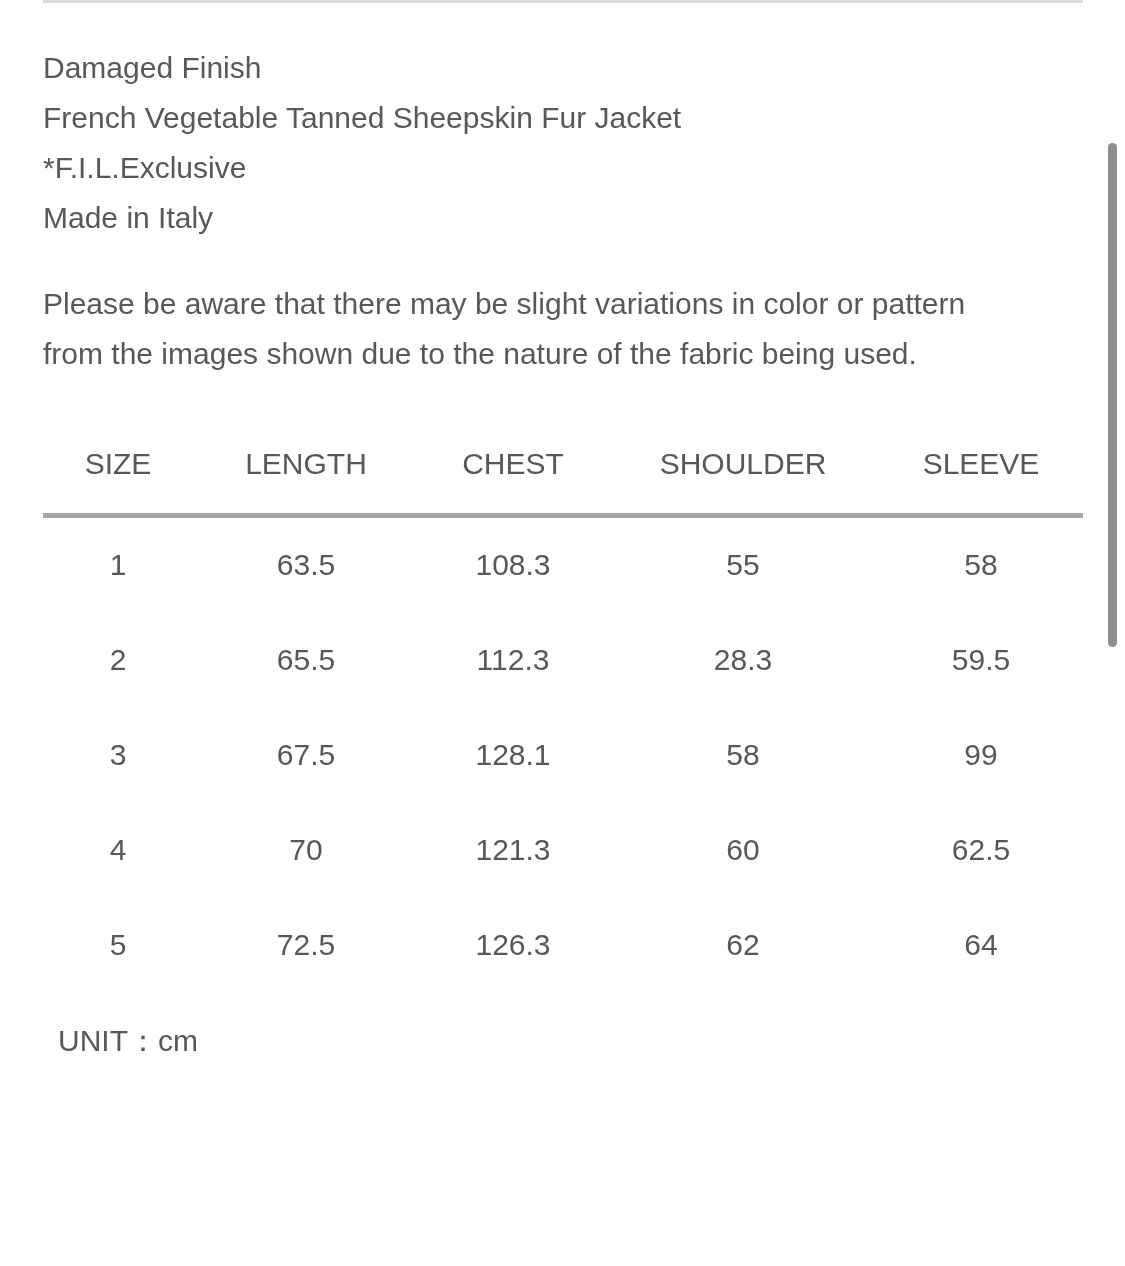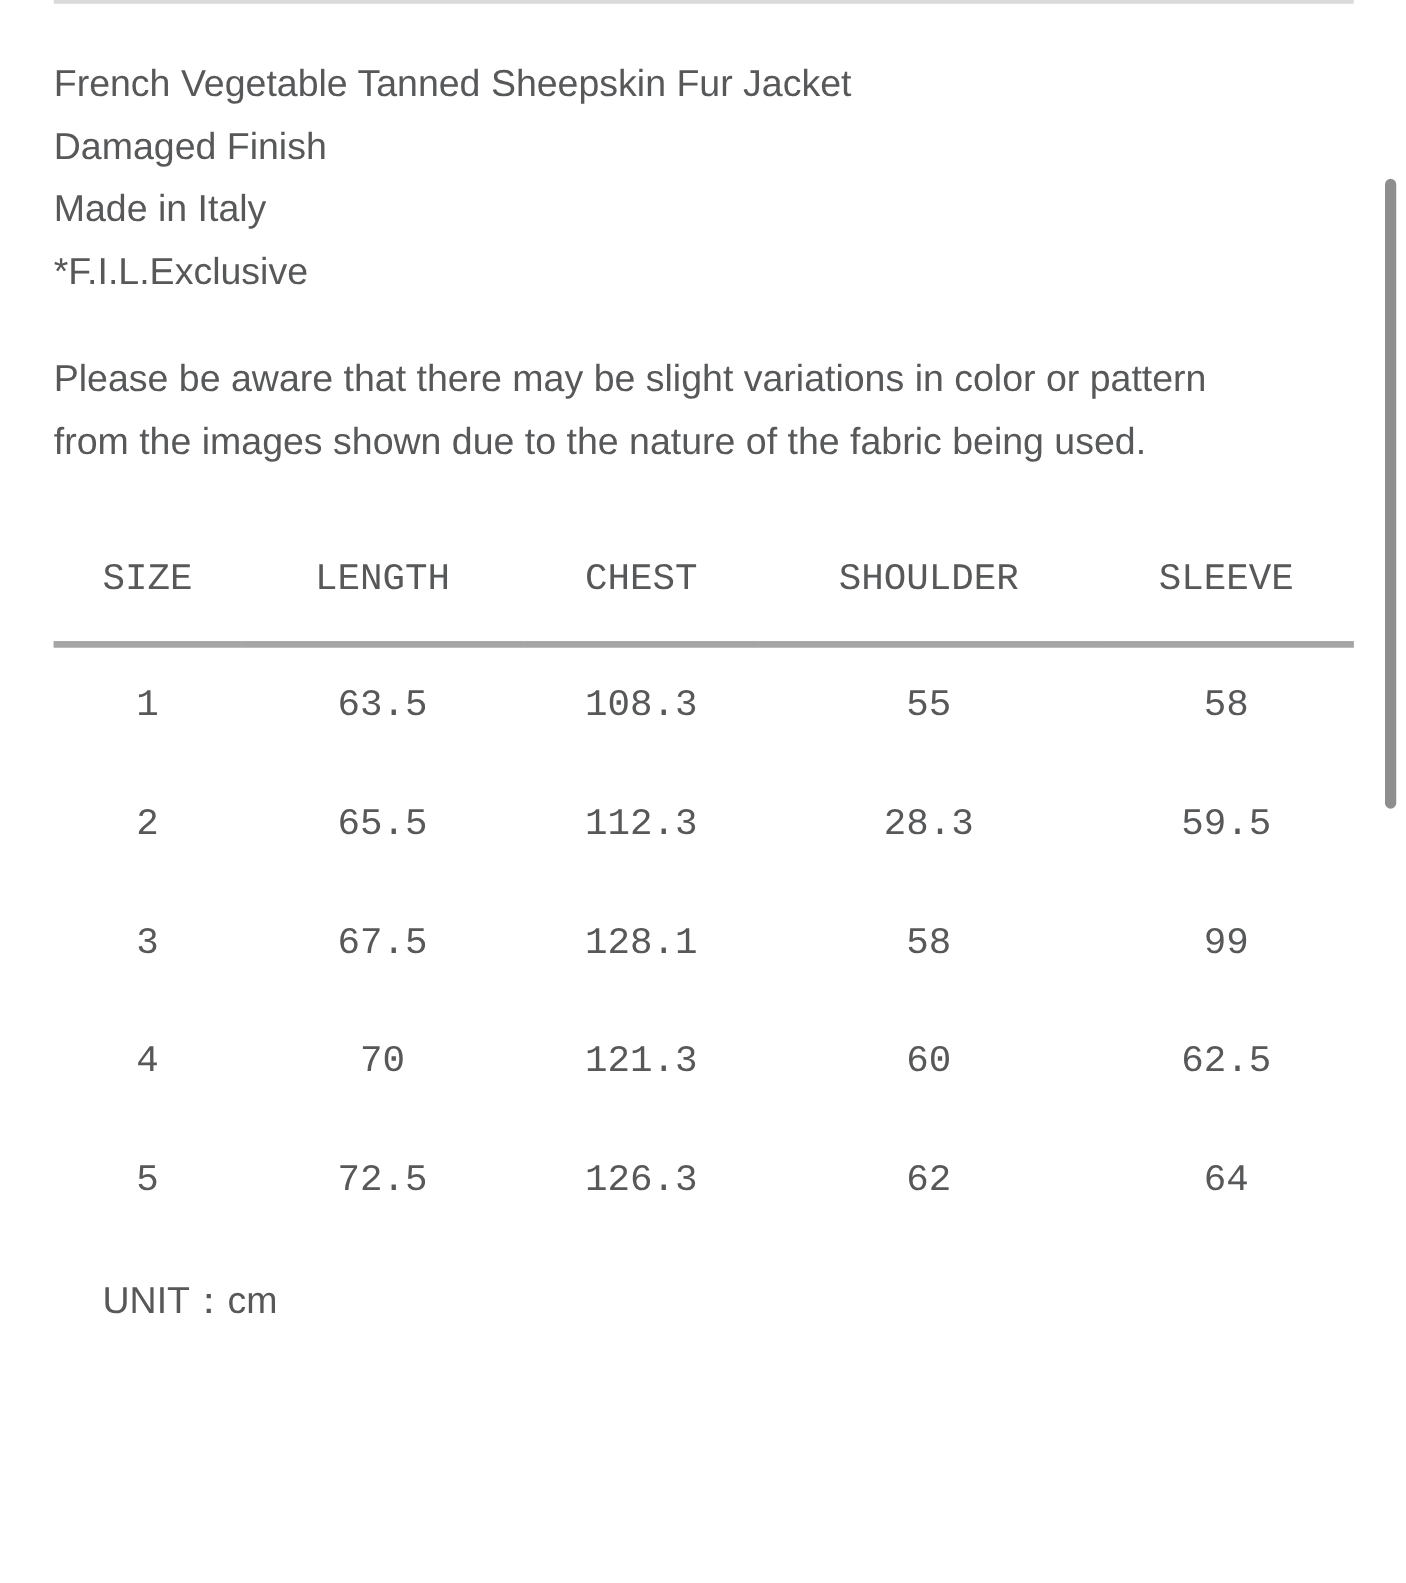--- a/index.html
+++ b/index.html
@@ -28,65 +28,64 @@
     white-space: nowrap;
   }
   .disclaimer {
     margin-top: 36px;
   }
   table.size-table {
     width: 1040px;
     border-collapse: collapse;
     table-layout: fixed;
     margin-top: 67px;
-    font-family: Liberation Mono, monospace;
   }
   table.size-table th {
     font-weight: normal;
     font-size: 30px;
     line-height: 36px;
     text-align: center;
     padding: 0 0 31px 0;
     border-bottom: 5px solid var(--divider-color, #a5a5a5);
   }
   table.size-table td {
     font-size: 30px;
     line-height: 36px;
     text-align: center;
     padding: 59px 0 0 0;
   }
   table.size-table tbody tr:first-child td {
     padding-top: 29px;
   }
   .unit-label {
     margin-top: 60px;
-    margin-left: 39px;
+    margin-left: 15px;
     font-size: 30px;
     line-height: 36px;
   }
   .scrollbar-thumb {
     position: absolute;
     left: 1108px;
     top: 143px;
     width: 9px;
     height: 504px;
     border-radius: 5px;
     background: var(--scrollbar-color, #8e8e8e);
   }
 </style>
 </head>
 <body>
 
 <div class="content">
 
   <div class="text-block title-block">
+      <div class="line">Damaged Finish</div>
       <div class="line">French Vegetable Tanned Sheepskin Fur Jacket</div>
-      <div class="line">Damaged Finish</div>
+      <div class="line">*F.I.L.Exclusive</div>
       <div class="line">Made in Italy</div>
-      <div class="line">*F.I.L.Exclusive</div>
     </div>
 
   <div class="text-block disclaimer">
       <div class="line">Please be aware that there may be slight variations in color or pattern</div>
       <div class="line">from the images shown due to the nature of the fabric being used.</div>
     </div>
 
   <table class="size-table">
     <colgroup>
       <col style="width:150px">

